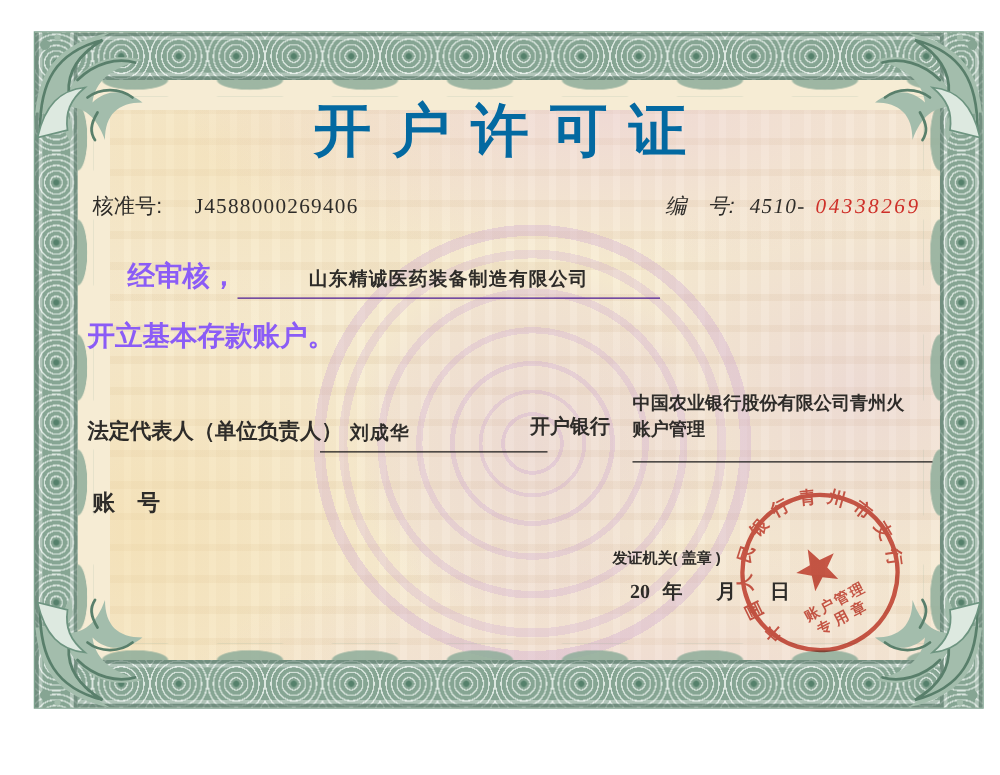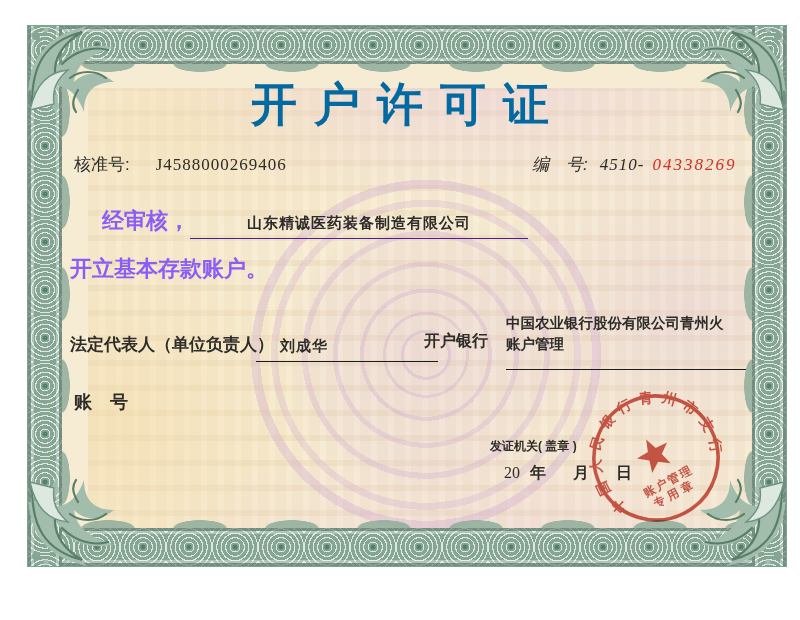--- a/index.html
+++ b/index.html
@@ -81,21 +81,21 @@
   .line2{left:70px;top:254px;}
 
   .rep-label{left:70px;top:333px;font-size:17px;font-weight:bold;}
   .rep-value{left:256px;top:337px;width:158px;font-size:15px;font-weight:600;border-bottom:1px solid #1b1b1b;padding:0 0 5px 24px;letter-spacing:1px;}
   .bank-label{left:424px;top:331px;font-size:16px;font-weight:bold;}
   .bank-value{left:506px;top:313px;width:240px;font-size:14.5px;font-weight:600;line-height:21px;border-bottom:1px solid #1b1b1b;padding-bottom:14px;white-space:normal;}
   .acct-label{left:74px;top:390px;font-size:18px;font-weight:bold;}
   .acct-value{left:138px;top:392px;width:252px;border-bottom:1px solid #1b1b1b;padding:0 0 4px 20px;font-family:"Liberation Serif",serif;font-size:15px;letter-spacing:1.5px;}
   .issuer{left:490px;top:438px;font-size:12px;font-weight:bold;}
   .dateline{left:504px;top:463px;font-size:16px;font-weight:bold;}
-  .dateline .dnum{font-family:"Liberation Serif",serif;font-weight:normal;}
+  .dateline .dnum{font-family:"Liberation Serif",serif;font-weight:bold;}
   .dateline .gap1{margin-left:10px;}
   .dateline .gap2{margin-left:27px;}
 
   .seal{position:absolute;left:586px;top:388px;width:140px;height:140px;z-index:6;transform:rotate(-28deg);opacity:.88;mix-blend-mode:multiply;}
 </style>
 </head>
 <body>
 
 <div class="stage">
   <div class="paper">

